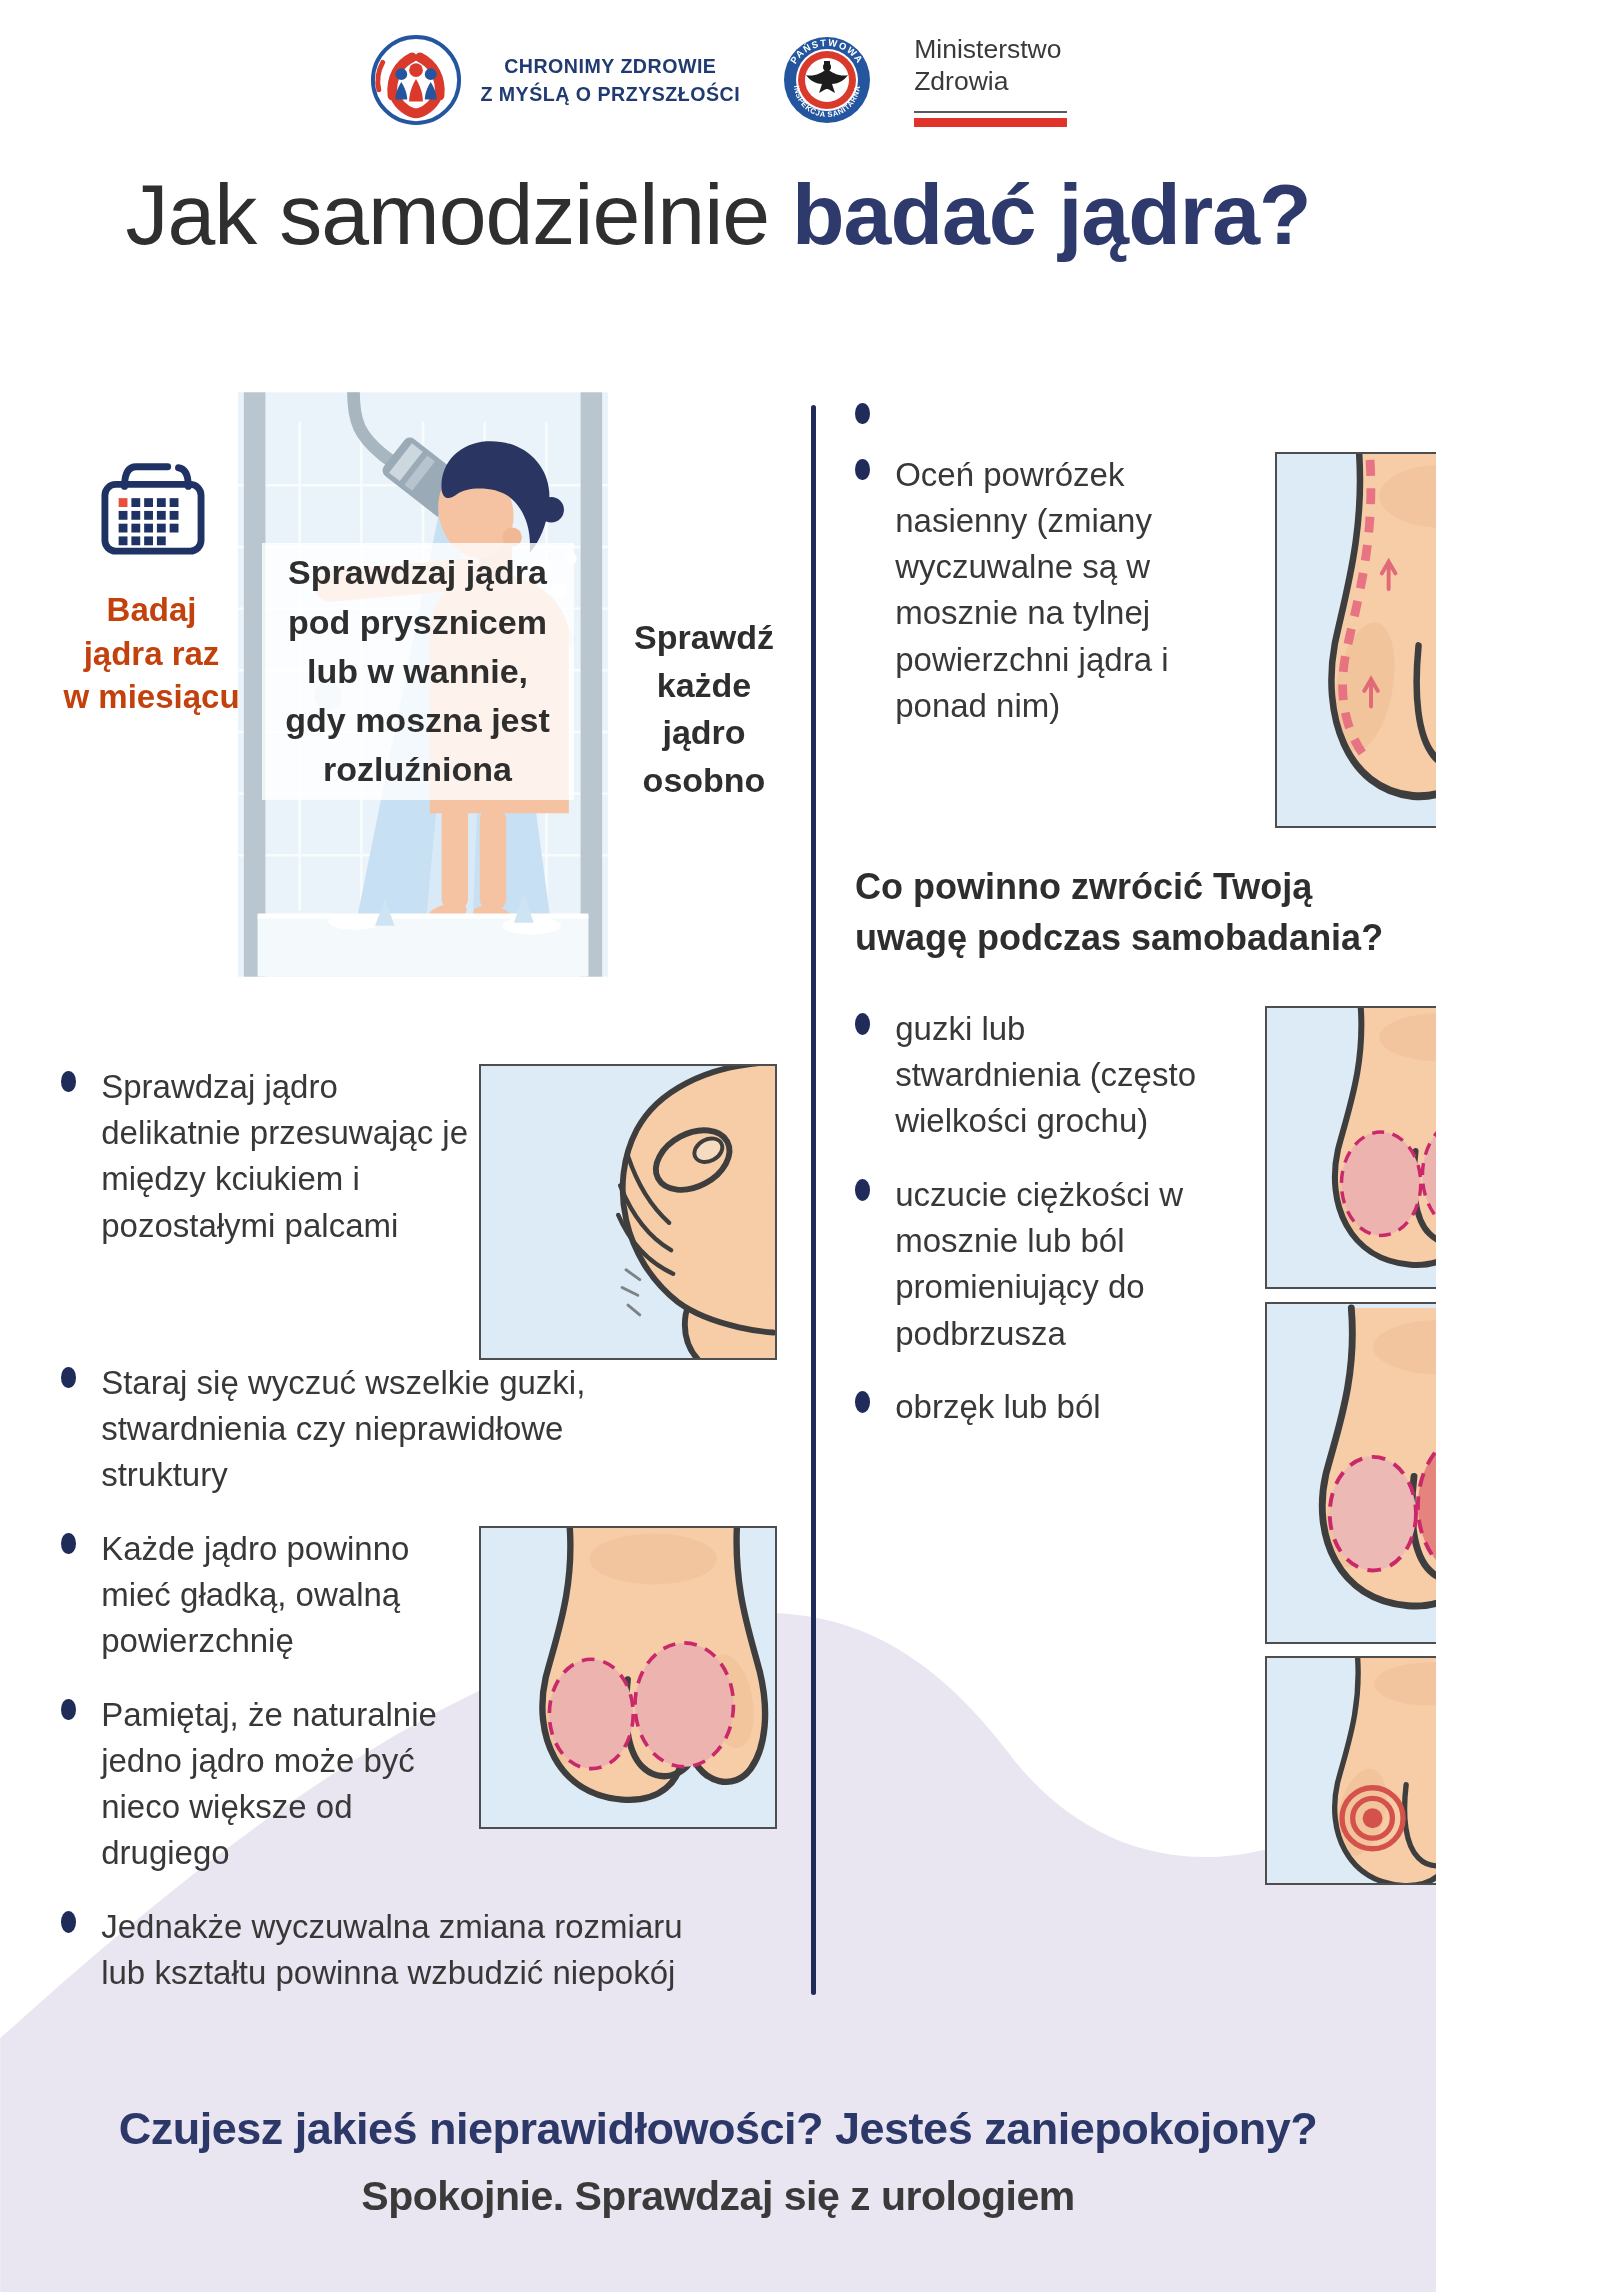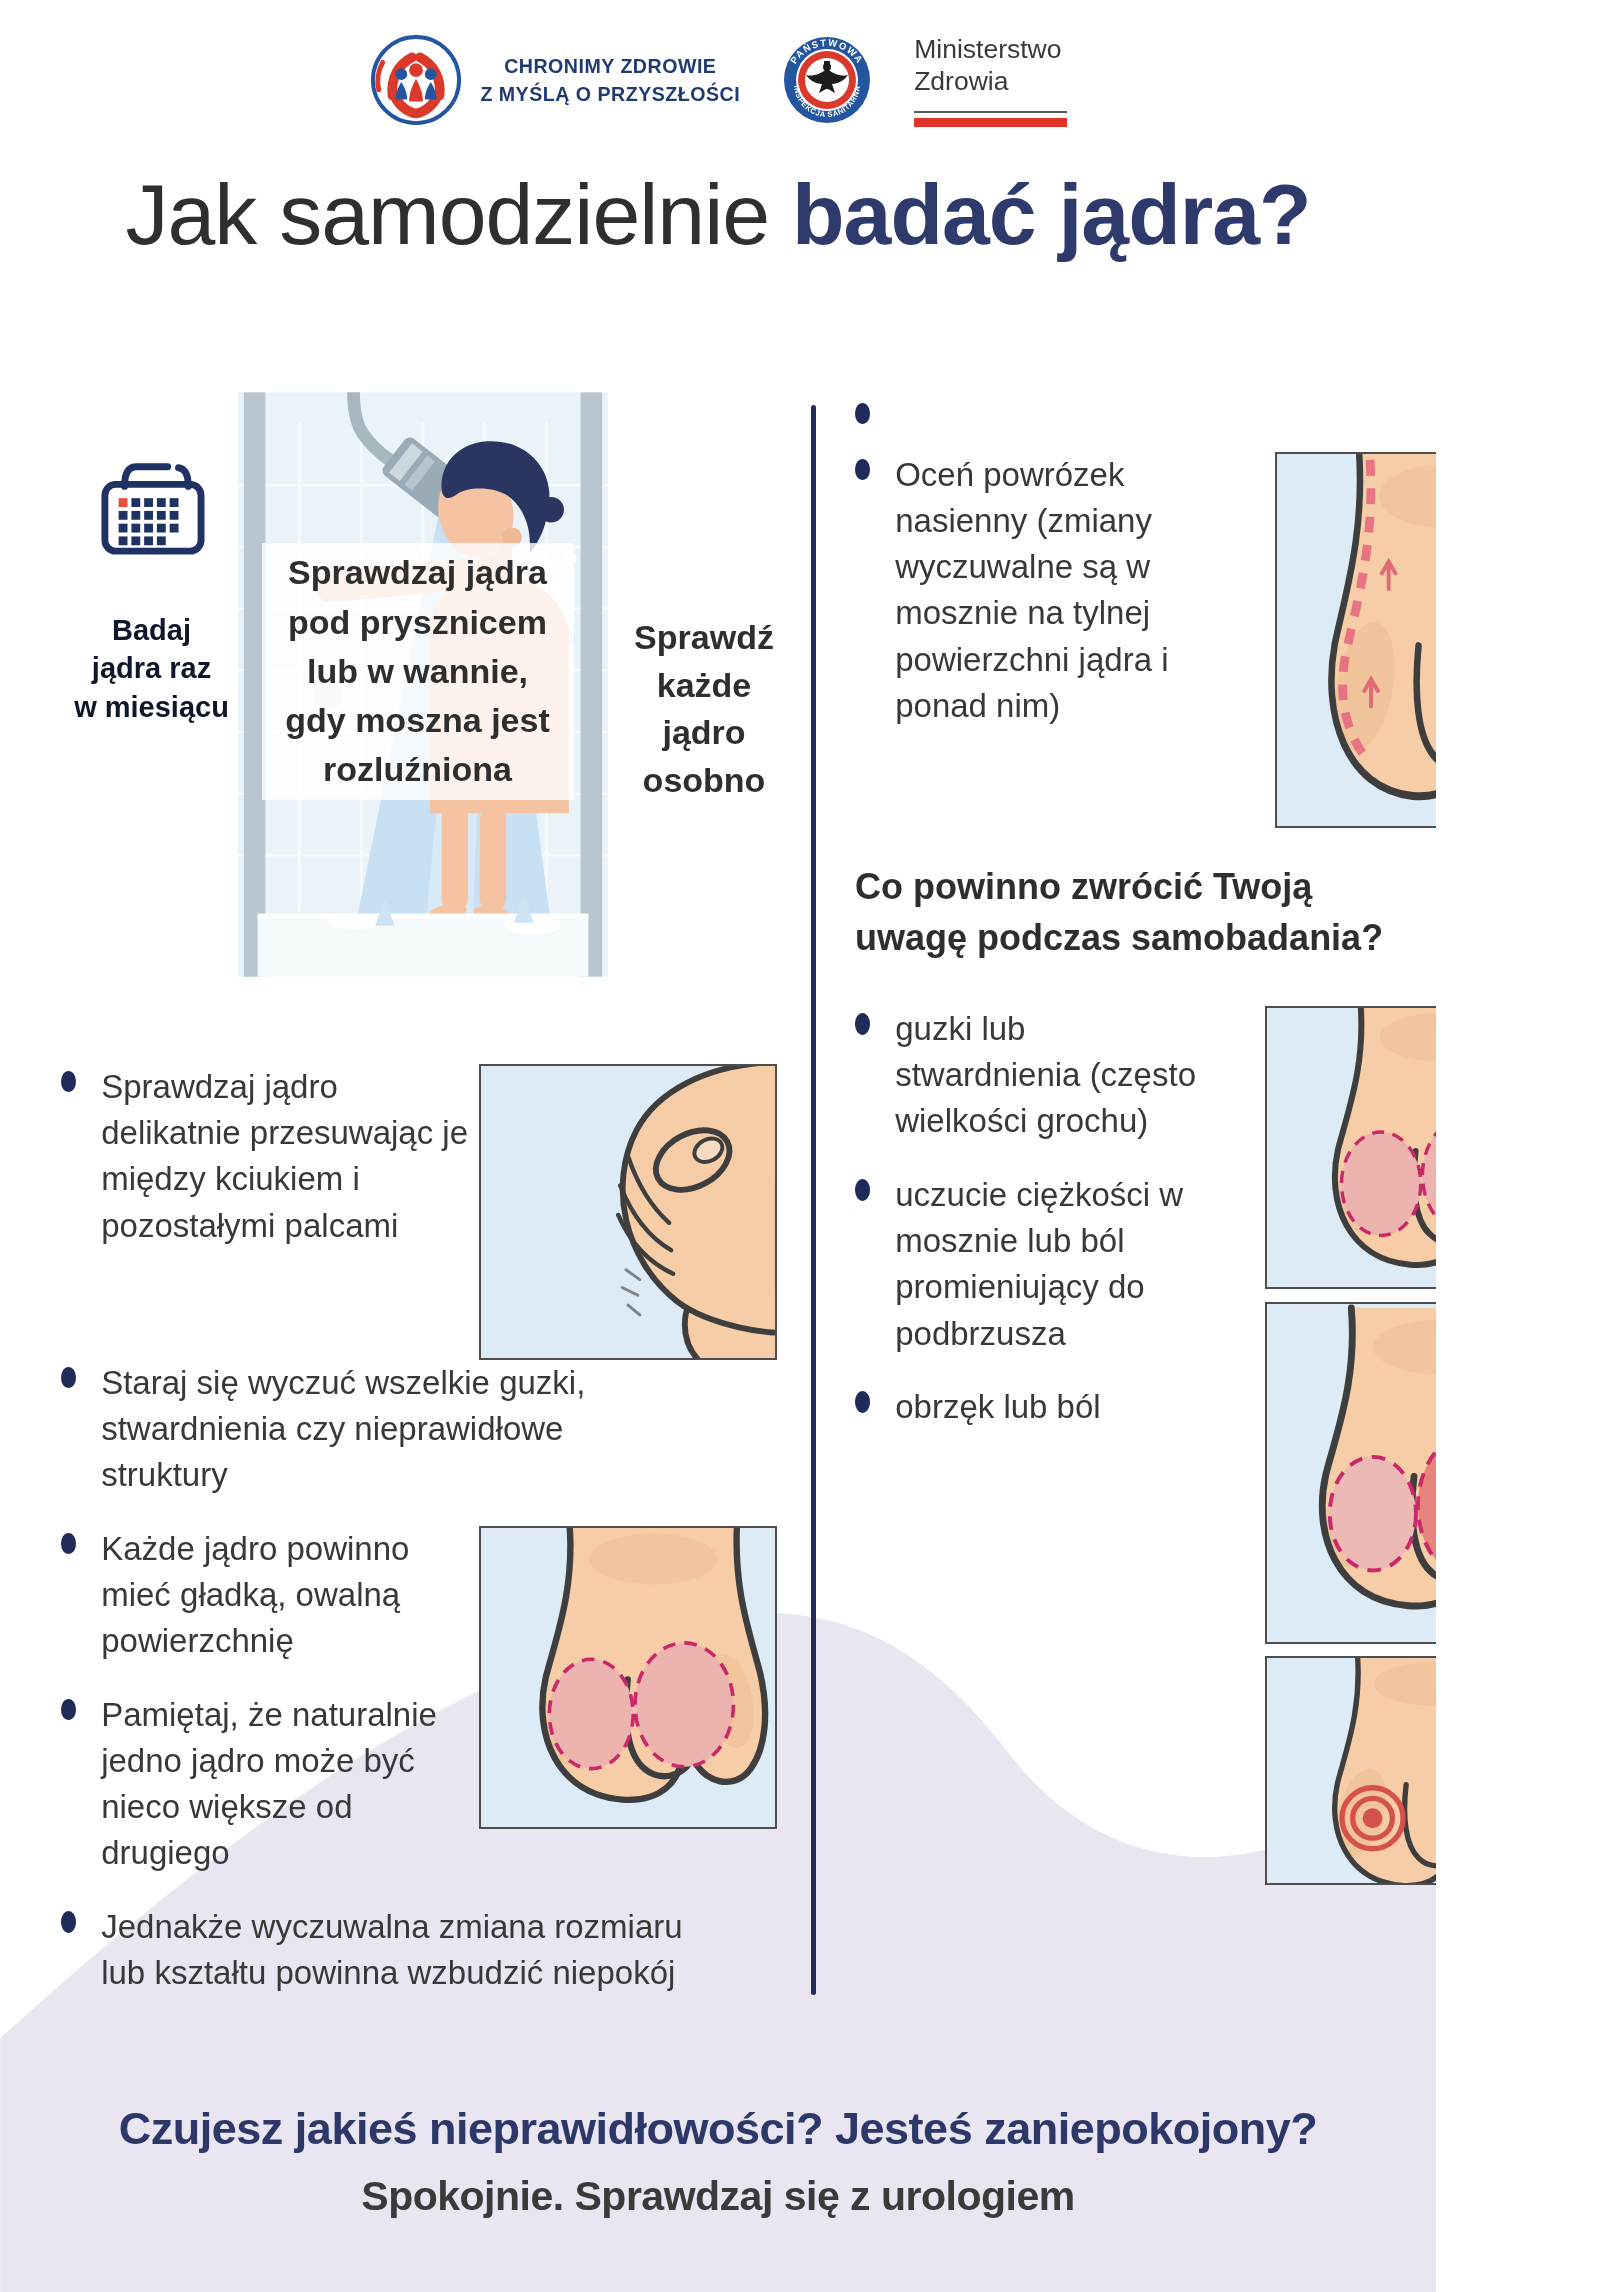--- a/index.html
+++ b/index.html
@@ -19,21 +19,21 @@
   .ministry-rule-gray{width:153px;height:2px;background:#5a5a5a;margin-top:13.7px;}
   .ministry-rule-red{width:153px;height:8.8px;background:#e0342b;margin-top:4.9px;}
 
   
   .title{top:165px;left:0;right:0;text-align:center;font-size:86px;letter-spacing:-1px;}
   .title .t-normal{color:#2f2f2f;font-weight:500;}
   .title .t-accent{color:#2d3a6b;font-weight:bold;}
 
   
   .intro-cal{left:51px;top:455px;width:201px;text-align:center;}
-  .intro-cal .cap{margin-top:48px;font-weight:bold;font-size:29px;line-height:1.32;color:#0f172a;white-space:pre-line;}
+  .intro-cal .cap{margin-top:25px;font-weight:bold;font-size:33px;line-height:1.32;color:#c2410c;white-space:pre-line;}
   .shower{left:238px;top:392px;width:370px;height:585px;}
   .shower-overlay{position:absolute;left:23.5px;top:151px;width:312px;height:257px;
                   background:rgba(255,255,255,.8);display:flex;align-items:center;justify-content:center;}
   .shower-cap{font-weight:bold;font-size:34px;line-height:1.45;color:#2e2e2e;text-align:center;white-space:pre-line;}
   .intro-sep{left:610px;top:614px;width:188px;text-align:center;font-weight:bold;font-size:34px;
              line-height:1.4;color:#2e2e2e;white-space:pre-line;}
 
   .divider{left:811px;top:405px;width:4.9px;height:1590px;background:#1f2b58;border-radius:2.9px;}
 
   

